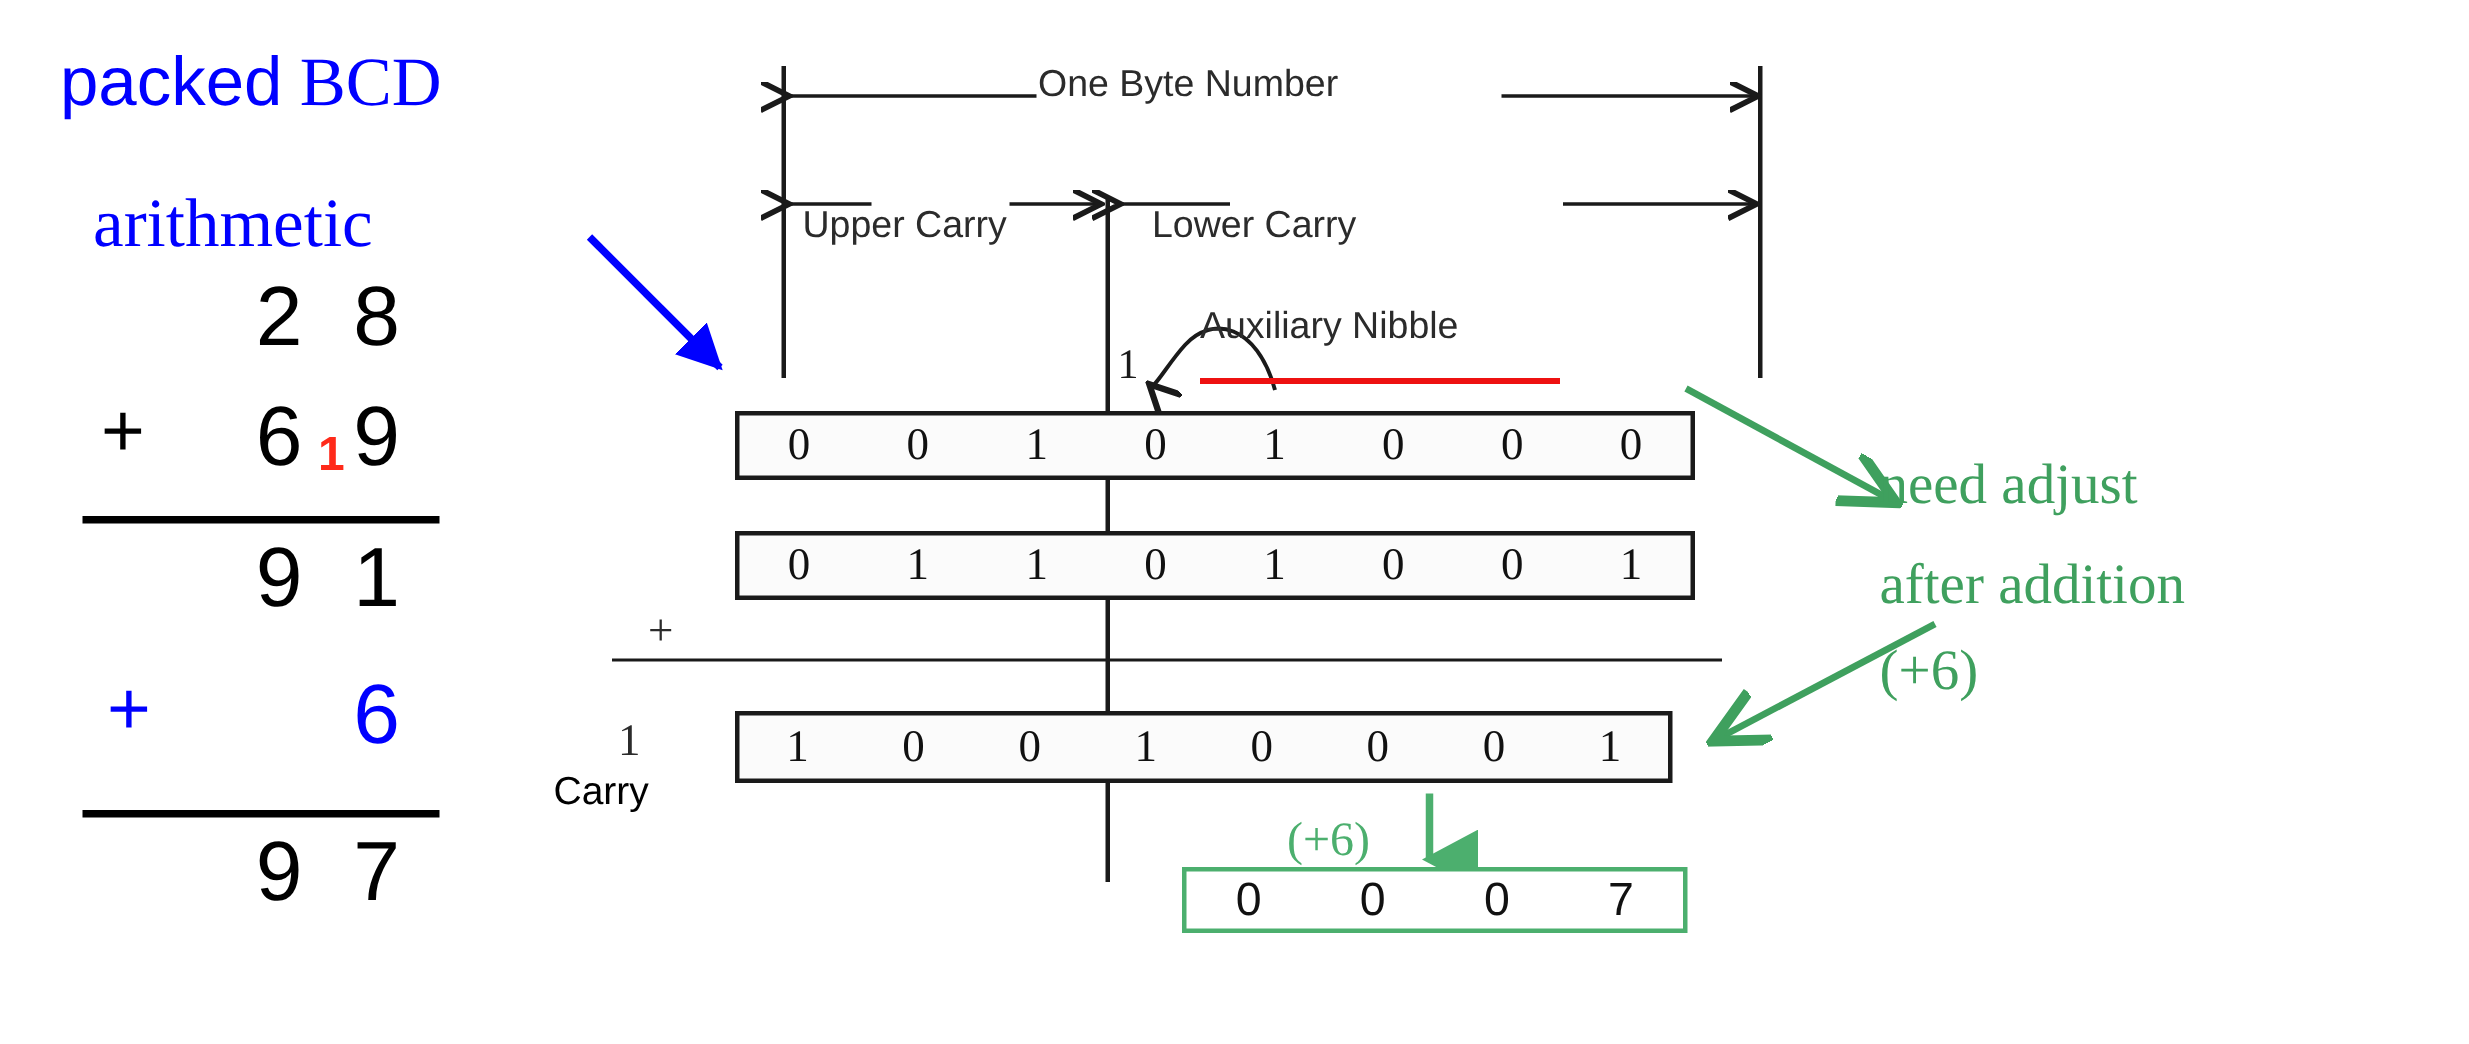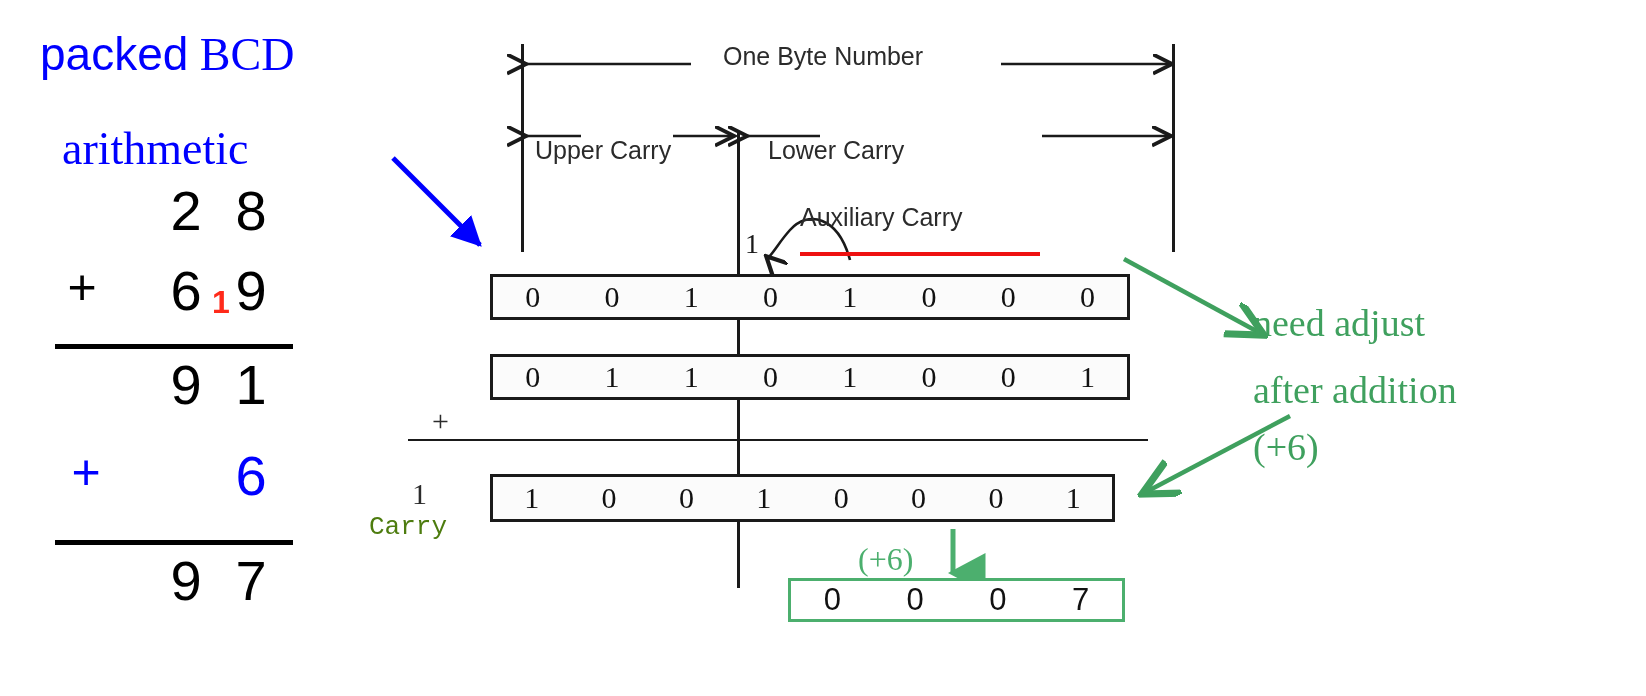--- a/index.html
+++ b/index.html
@@ -111,23 +111,23 @@
   }
 
   .redline { background: #ee1111; height: 4px; }
 
   .carry-num {
     font-family: "Liberation Serif", serif;
     font-size: 30px;
     color: #2b2b2b;
   }
   .carry-word {
-    font-family: Liberation Mono, monospace;
+    font-family: Liberation Sans, sans-serif;
     font-size: 26px;
-    color: #4d7c0f;
+    color: #000000;
   }
   .plus-sign-dia {
     font-family: "Liberation Serif", serif;
     font-size: 30px;
     color: #2b2b2b;
   }
   .aux-one {
     font-family: "Liberation Serif", serif;
     font-size: 28px;
     color: #1a1a1a;
@@ -184,21 +184,21 @@
 
   <svg class="abs" style="left:521px; top:44px;" width="654" height="32">
     <defs>
       <marker id="bkL" markerWidth="9" markerHeight="9" refX="7.5" refY="4" orient="auto">
         <path d="M0,0 L8,4 L0,8" fill="none" stroke="#1a1a1a" stroke-width="1.6"></path>
       </marker>
     </defs>
     <line x1="4" y1="20" x2="170" y2="20" stroke="#1a1a1a" stroke-width="2.4" marker-start="url(#bkL)"></line>
     <line x1="480" y1="20" x2="650" y2="20" stroke="#1a1a1a" stroke-width="2.4" marker-end="url(#bkL)"></line>
   </svg>
-  <div class="abs lbl" style="left:723px; top:42px;">One Byte Number</div>
+  <div class="abs lbl" style="left:692px; top:42px;">One Byte Number</div>
 
   <svg class="abs" style="left:521px; top:118px;" width="216" height="32">
     <line x1="4" y1="18" x2="60" y2="18" stroke="#1a1a1a" stroke-width="2.4" marker-start="url(#bkL)"></line>
     <line x1="152" y1="18" x2="212" y2="18" stroke="#1a1a1a" stroke-width="2.4" marker-end="url(#bkL)"></line>
   </svg>
   <div class="abs lbl" style="left:535px; top:136px;">Upper Carry</div>
 
   <svg class="abs" style="left:742px; top:118px;" width="432" height="32">
     <line x1="4" y1="18" x2="78" y2="18" stroke="#1a1a1a" stroke-width="2.4" marker-start="url(#bkL)"></line>
     <line x1="300" y1="18" x2="428" y2="18" stroke="#1a1a1a" stroke-width="2.4" marker-end="url(#bkL)"></line>
@@ -207,21 +207,21 @@
 
   <div class="abs aux-one" style="left:745px; top:228px;">1</div>
   <svg class="abs" style="left:752px; top:200px;" width="110" height="72">
     <defs>
       <marker id="hook" markerWidth="9" markerHeight="9" refX="4" refY="7" orient="auto">
         <path d="M0,0 L4,8 L8,0" fill="none" stroke="#1a1a1a" stroke-width="1.6"></path>
       </marker>
     </defs>
     <path d="M98,60 C86,16 56,10 38,30 C28,41 22,52 16,58" fill="none" stroke="#1a1a1a" stroke-width="2.6" marker-end="url(#hook)"></path>
   </svg>
-  <div class="abs lbl" style="left:800px; top:203px;">Auxiliary Carry</div>
+  <div class="abs lbl" style="left:800px; top:203px;">Auxiliary Nibble</div>
   <div class="abs redline" style="left:800px; top:252px; width:240px;"></div>
 
   <div class="abs bitbox" style="left:490px; top:274px; width:640px; height:46px;">
     <div class="bitrow">
       <span class="bit">0</span>
       <span class="bit">0</span>
       <span class="bit">1</span>
       <span class="bit">0</span>
       <span class="bit">1</span>
       <span class="bit">0</span>

